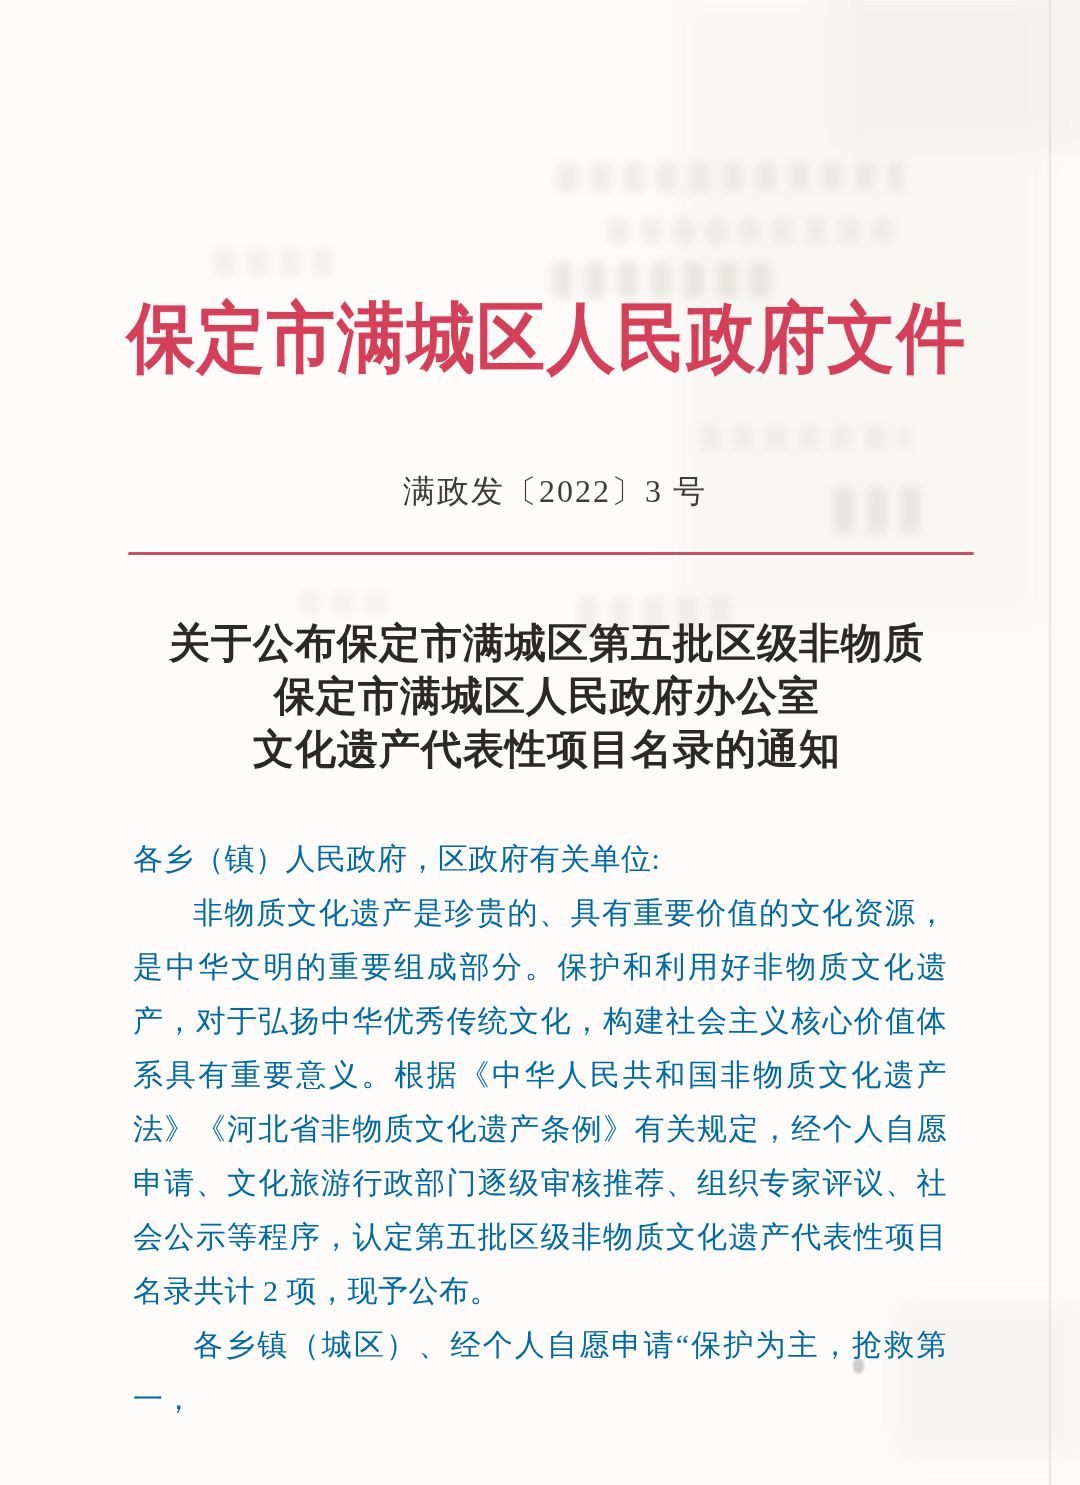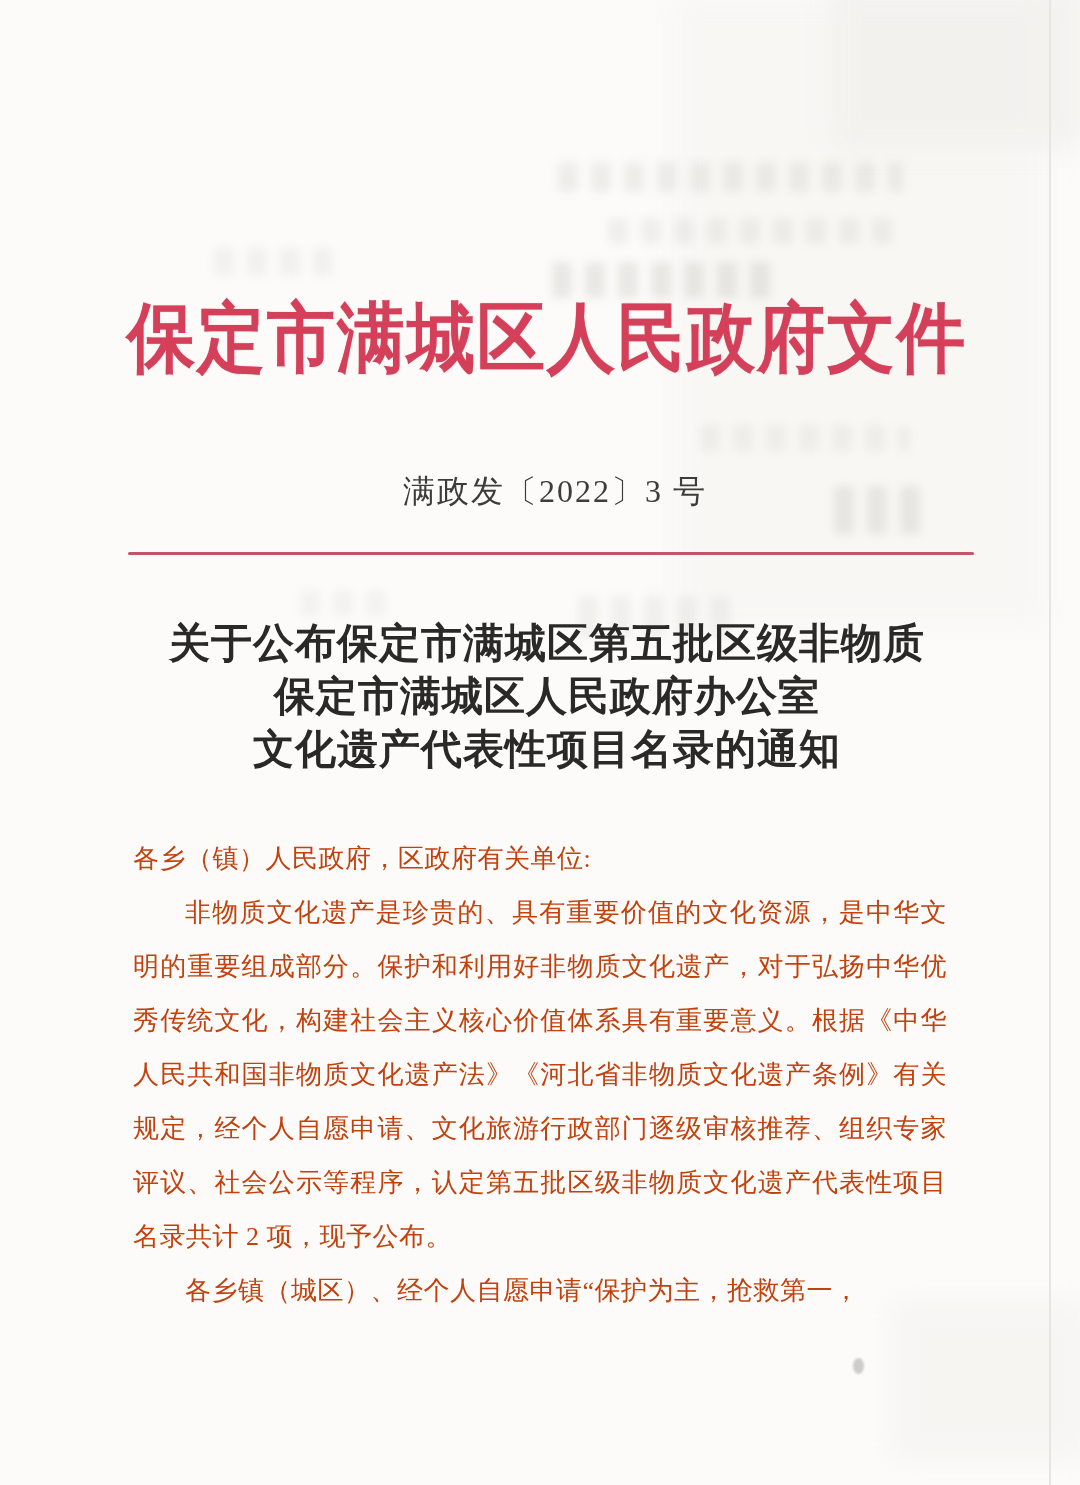--- a/index.html
+++ b/index.html
@@ -96,23 +96,23 @@
     line-height: 53px;
     color: #2a2927;
     letter-spacing: 1px;
   }
 
   
   .body-text {
     position: absolute;
     top: 832px; left: 133px;
     width: 814px;
-    font-size: 26px;
+    font-size: 30px;
     line-height: 54px;
-    color: #c2410c;
+    color: #0369a1;
     text-align: justify;
     letter-spacing: .5px;
   }
   .body-text p { margin: 0; }
   .body-text p.indent { text-indent: 2em; }
 </style>
 </head>
 <body>
 
 <div class="page">

